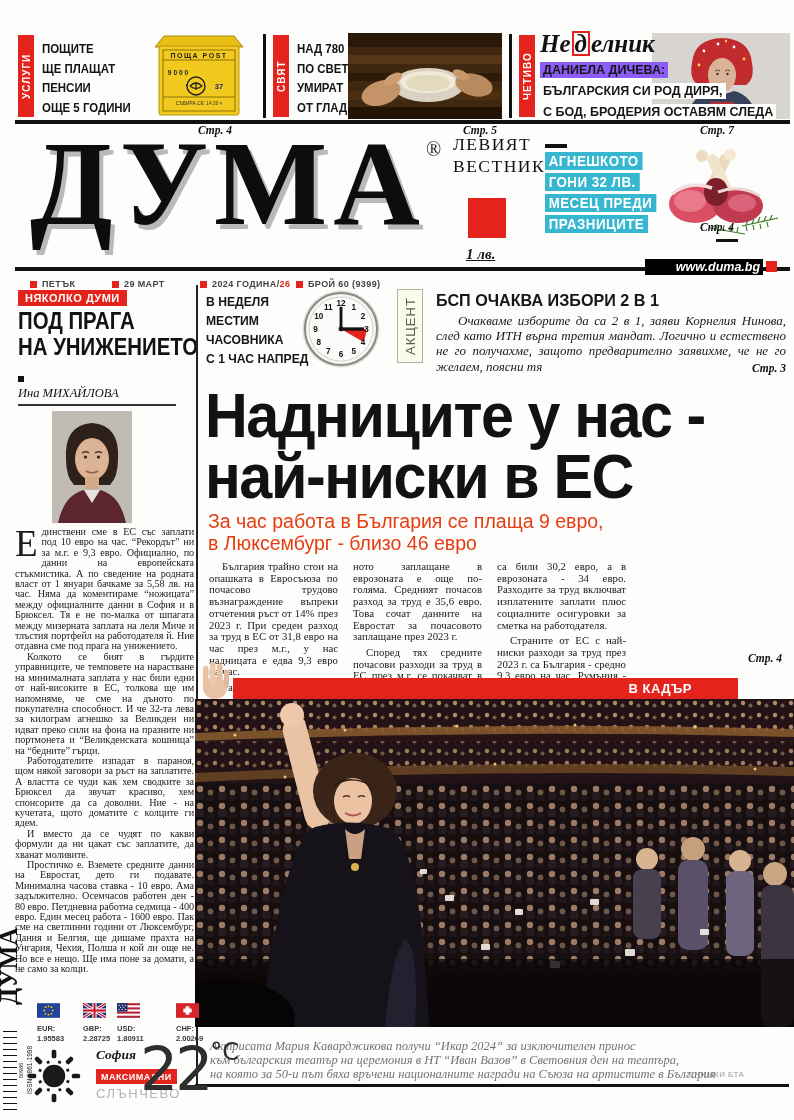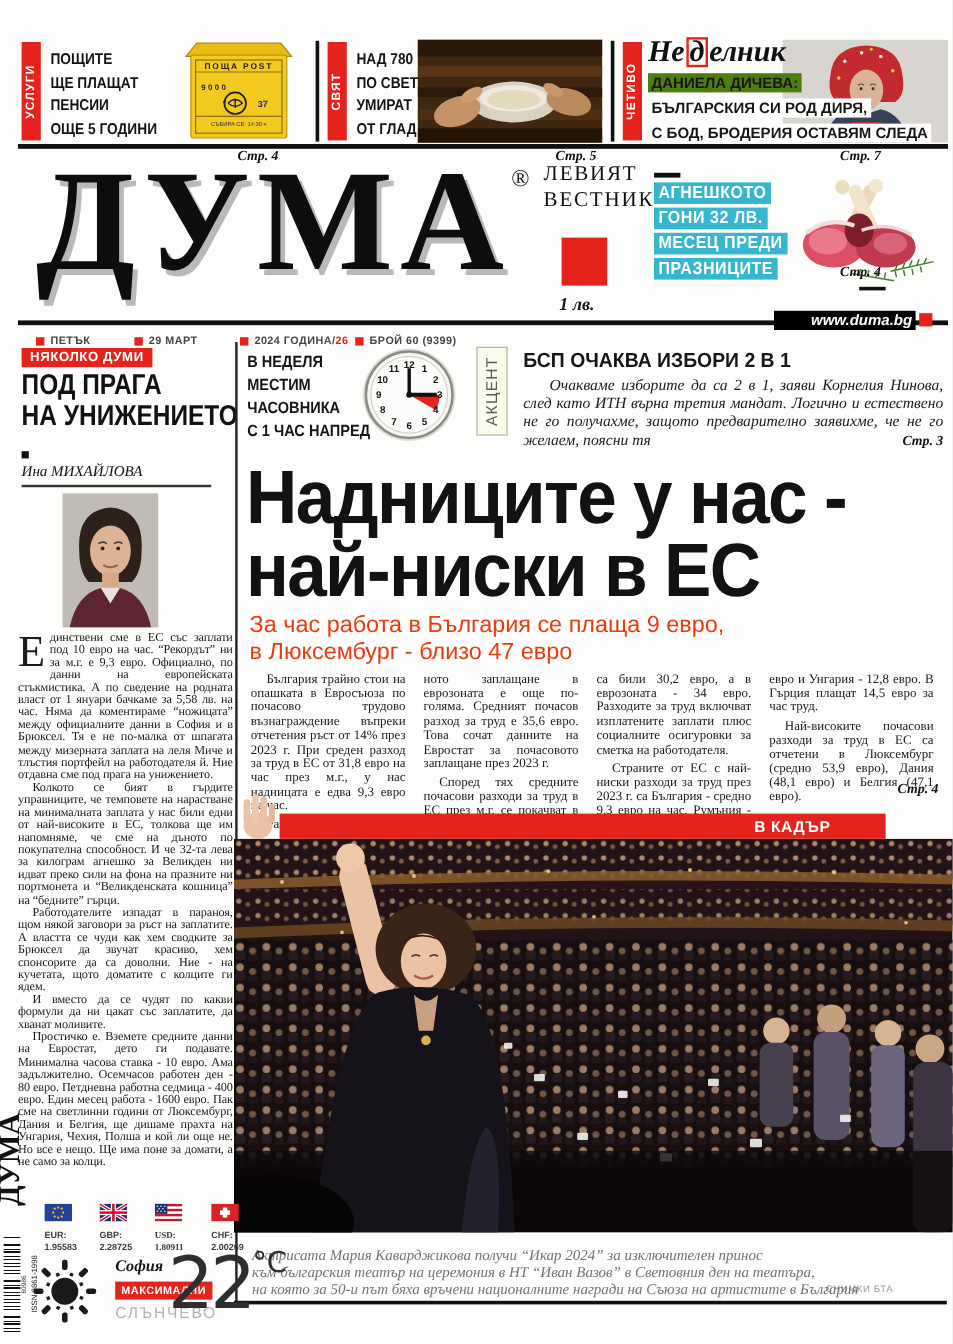--- a/index.html
+++ b/index.html
@@ -119,38 +119,38 @@
       <path d="M66 52 q4 2.5 8 0" stroke="#9c6a55" stroke-width="1.2" fill="none"></path>
       <path d="M34 86 Q40 62 58 58 L70 62 L82 58 Q100 62 106 86 Z" fill="#37415c"></path>
       <path d="M58 70 h24 M56 78 h28" stroke="#b03038" stroke-width="2.5"></path>
     </svg>
   </div>
 
   <div class="abs serif" style="left:540px;top:30px;font-style:italic;font-weight:bold;font-size:25px;color:#111;">
     <span>Не</span><span style="border:2px solid #e3231c;padding:0 1px;margin:0 1px;display:inline-block;line-height:.85;"><span>д</span></span><span>елник</span>
   </div>
   <div class="abs" style="left:540px;top:60px;z-index:3;">
-    <div style="margin-bottom:3px;"><span style="background:#4d7c0f;padding:1px 3px;font-weight:bold;font-size:12.5px;white-space:nowrap;">ДАНИЕЛА ДИЧЕВА:</span></div>
+    <div style="margin-bottom:3px;"><span style="background:#8b5cf6;padding:1px 3px;font-weight:bold;font-size:12.5px;white-space:nowrap;">ДАНИЕЛА ДИЧЕВА:</span></div>
     <div style="margin-bottom:3px;"><span style="background:#fff;padding:1px 3px;font-weight:bold;font-size:12.5px;white-space:nowrap;">БЪЛГАРСКИЯ СИ РОД ДИРЯ,</span></div>
     <div><span style="background:#fff;padding:1px 3px;font-weight:bold;font-size:12.5px;white-space:nowrap;">С БОД, БРОДЕРИЯ ОСТАВЯМ СЛЕДА</span></div>
   </div>
 
   <div class="abs rule" style="left:15px;top:120px;width:775px;height:3.5px;"></div>
   <div class="abs pref" style="left:198px;top:124px;">Стр. 4</div>
   <div class="abs pref" style="left:463px;top:124px;">Стр. 5</div>
   <div class="abs pref" style="left:700px;top:124px;">Стр. 7</div>
 
   <div class="abs serif" style="left:30px;top:124px;font-weight:bold;font-size:120px;line-height:120px;letter-spacing:6px;color:#0d0d0d;text-shadow:4px 5px 0 #b9b9b9;">ДУМА</div>
   <div class="abs serif" style="left:426px;top:138px;font-size:20px;color:#222;">®</div>
   <div class="abs serif" style="left:453px;top:134px;font-size:17.5px;line-height:1.25;letter-spacing:1.5px;color:#111;">
     <div>ЛЕВИЯТ</div>
     <div>ВЕСТНИК</div>
   </div>
   <div class="abs red" style="left:468px;top:198px;width:38px;height:40px;"></div>
-  <div class="abs serif" style="left:466px;top:246px;font-weight:bold;font-style:italic;font-size:15px;">1 лв.</div>
+  <div class="abs serif" style="left:466px;top:246px;font-weight:bold;font-style:italic;font-size:15px;text-decoration:underline;">1 лв.</div>
 
   <div class="abs dl" style="left:30px;top:251px;"><span class="sq"></span><span>ПЕТЪК</span></div>
   <div class="abs dl" style="left:112px;top:251px;"><span class="sq"></span><span>29 МАРТ</span></div>
   <div class="abs dl" style="left:200px;top:251px;"><span class="sq"></span><span>2024 ГОДИНА/</span><span style="color:#e3231c;">26</span></div>
   <div class="abs dl" style="left:296px;top:251px;"><span class="sq"></span><span>БРОЙ 60 (9399)</span></div>
 
   <div class="abs rule" style="left:15px;top:267px;width:775px;height:3.5px;"></div>
   <div class="abs" style="left:645px;top:259px;width:118px;height:16px;background:#000;display:flex;align-items:center;justify-content:center;">
     <span style="color:#fff;font-weight:bold;font-style:italic;font-size:12.5px;padding-left:28px;">www.duma.bg</span>
   </div>
@@ -259,37 +259,33 @@
   <div class="abs vert" style="left:397px;top:289px;width:26px;height:74px;background:#fbfbec;border:1px solid #b2b2a4;font-size:13px;color:#5a5a54;letter-spacing:1px;">
       <span>АКЦЕНТ</span>
     </div>
   <div class="abs" style="left:436px;top:291px;font-weight:bold;font-size:17px;white-space:nowrap;transform:scaleX(.95);transform-origin:left top;">БСП ОЧАКВА ИЗБОРИ 2 В 1</div>
   <div class="abs serif" style="left:436px;top:313px;width:350px;font-style:italic;font-size:13px;line-height:15.2px;text-align:justify;text-indent:22px;color:#1a1a1a;">Очакваме изборите да са 2 в 1, заяви Корнелия Нинова, след като ИТН върна третия мандат. Логично и естествено не го получахме, защото предварително заявихме, че не го желаем, поясни тя</div>
   <div class="abs pref" style="left:752px;top:362px;">Стр. 3</div>
 
   <div class="abs mh" style="left:205px;top:386px;">Надниците у нас -</div>
   <div class="abs mh" style="left:205px;top:447px;">най-ниски в ЕС</div>
   <div class="abs sub" style="left:208px;top:510px;">За час работа в България се плаща 9 евро,</div>
-  <div class="abs sub" style="left:208px;top:532px;">в Люксембург - близо 47 евро</div>
+  <div class="abs sub" style="left:208px;top:532px;">в Люксембург - близо 46 евро</div>
 
   <div class="abs col" style="left:205px;top:557px;width:137px;">
     <p>България трайно стои на опашката в Евросъюза по почасово трудово възнаграждение въпреки отчетения ръст от 14% през 2023 г. При среден разход за труд в ЕС от 31,8 евро на час през м.г., у нас надницата е едва 9,3 евро на час.</p>
     <p>Разликата спрямо сред-</p>
   </div>
   <div class="abs col" style="left:349px;top:557px;width:137px;">
     <p class="cont">ното заплащане в еврозоната е още по-голяма. Средният почасов разход за труд е 35,6 евро. Това сочат данните на Евростат за почасовото заплащане през 2023 г.</p>
     <p>Според тях средните почасови разходи за труд в ЕС през м.г. се покачват в сравнение с 2022 г., когато</p>
   </div>
   <div class="abs col" style="left:493px;top:557px;width:137px;">
     <p class="cont">са били 30,2 евро, а в еврозоната - 34 евро. Разходите за труд включват изплатените заплати плюс социалните осигуровки за сметка на работодателя.</p>
     <p>Страните от ЕС с най-ниски разходи за труд през 2023 г. са България - средно 9,3 евро на час, Румъния - 11</p>
-  </div>
-  <div class="abs col" style="left:637px;top:557px;width:145px;">
-    <p class="cont">евро и Унгария - 12,8 евро. В Гърция плащат 14,5 евро за час труд.</p>
-    <p>Най-високите почасови разходи за труд в ЕС са отчетени в Люксембург (средно 53,9 евро), Дания (48,1 евро) и Белгия (47,1 евро).</p>
   </div>
   <div class="abs pref" style="left:748px;top:652px;">Стр. 4</div>
 
   <div class="abs" style="left:197px;top:658px;width:36px;height:42px;">
     <svg width="36" height="42" viewBox="0 0 36 42">
       <ellipse cx="18" cy="30" rx="12" ry="11" fill="#e9c2a6"></ellipse>
       <rect x="6" y="8" width="5.5" height="20" rx="2.7" fill="#e9c2a6"></rect>
       <rect x="13" y="4" width="5.5" height="24" rx="2.7" fill="#eec8ab"></rect>
       <rect x="20" y="6" width="5.5" height="22" rx="2.7" fill="#e9c2a6"></rect>
       <rect x="27" y="12" width="5" height="16" rx="2.5" fill="#e2b99c"></rect>
@@ -420,21 +416,21 @@
       <rect x="9" y="0" width="4" height="14" fill="#fff"></rect>
         <rect x="0" y="5" width="22" height="4" fill="#fff"></rect>
       <rect x="10" y="0" width="2" height="14" fill="#c8102e"></rect>
         <rect x="0" y="6" width="22" height="2" fill="#c8102e"></rect>
     </svg>
     <div class="lbl">
         <div>GBP:</div>
         <div>2.28725</div>
       </div>
   </div>
-  <div class="flagblk" style="left:129px;top:1003px;font-family:Liberation Serif, serif;">
+  <div class="flagblk" style="left:117px;top:1003px;">
     <svg width="23" height="15" viewBox="0 0 22 14">
       <rect width="22" height="14" fill="#fff"></rect>
       <g fill="#b22234">
           <rect y="0" width="22" height="2"></rect>
           <rect y="4" width="22" height="2"></rect>
           <rect y="8" width="22" height="2"></rect>
           <rect y="12" width="22" height="2"></rect>
         </g>
       <rect width="10" height="8" fill="#21316e"></rect>
       <g fill="#fff">

